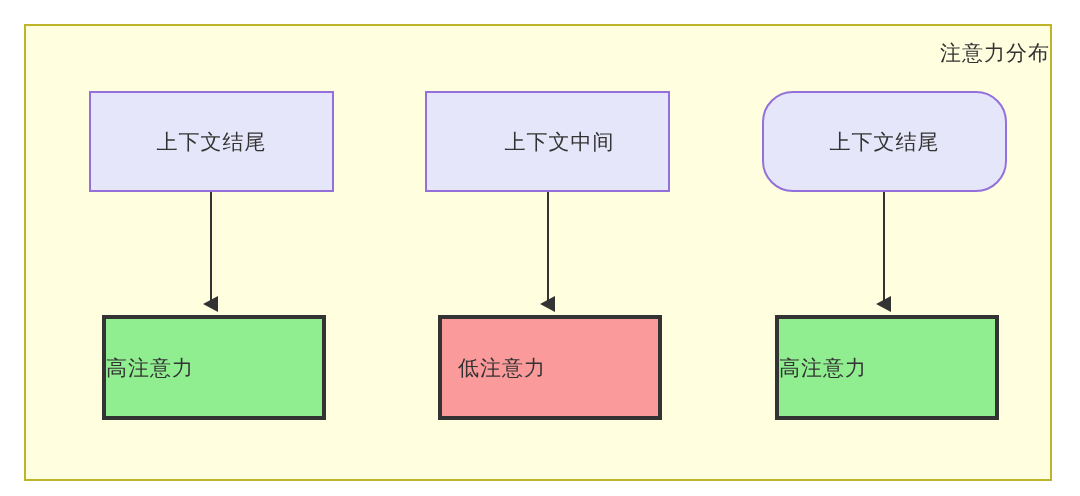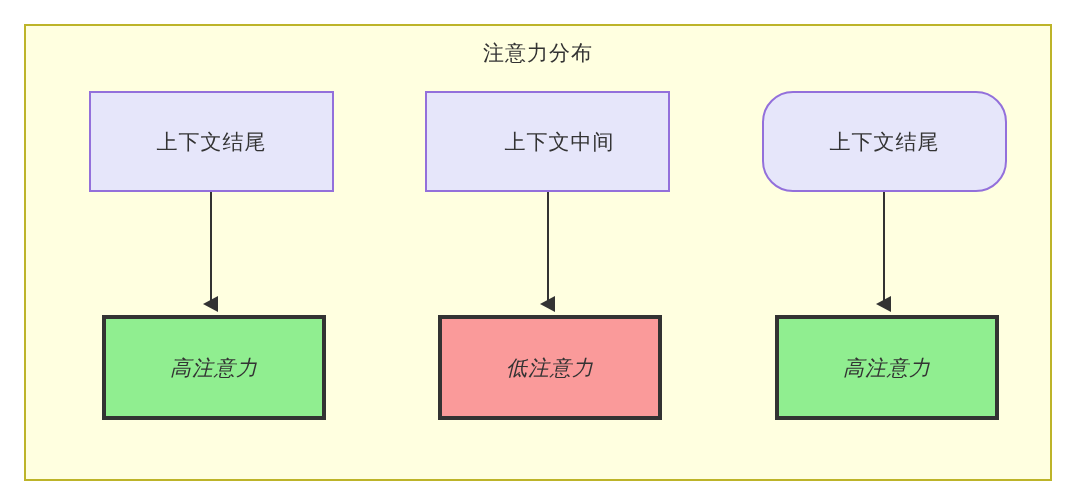--- a/index.html
+++ b/index.html
@@ -31,21 +31,21 @@
     background: #ffffe0;
     border: 2px solid #bdb429;
     box-sizing: border-box;
   }
 
   .subgraph-title {
     position: absolute;
     top: 16px;
     left: 0;
     width: 100%;
-    text-align: center;
+    text-align: right;
     font-size: 21px;
     color: #333333;
     letter-spacing: 1px;
     line-height: 1;
   }
 
   
   .node-top {
     position: absolute;
     width: 245px;
@@ -66,28 +66,26 @@
 
   
   .node-bottom {
     position: absolute;
     width: 224px;
     height: 105px;
     border: 4px solid #333333;
     box-sizing: border-box;
     display: flex;
     align-items: center;
-    justify-content: center;
     font-size: 21px;
     color: #333333;
     letter-spacing: 1px;
-    font-style: italic;
   }
   .node-bottom.col1 { left: 102px; top: 315px; background: #90ee90; }
-  .node-bottom.col2 { left: 438px; top: 315px; background: #fa9a9a; }
+  .node-bottom.col2 { left: 438px; top: 315px; background: #fa9a9a; padding-left: 16px; }
   .node-bottom.col3 { left: 775px; top: 315px; background: #90ee90; }
 
   
   .arrow-layer {
     position: absolute;
     left: 0;
     top: 0;
     width: 1080px;
     height: 496px;
     pointer-events: none;

